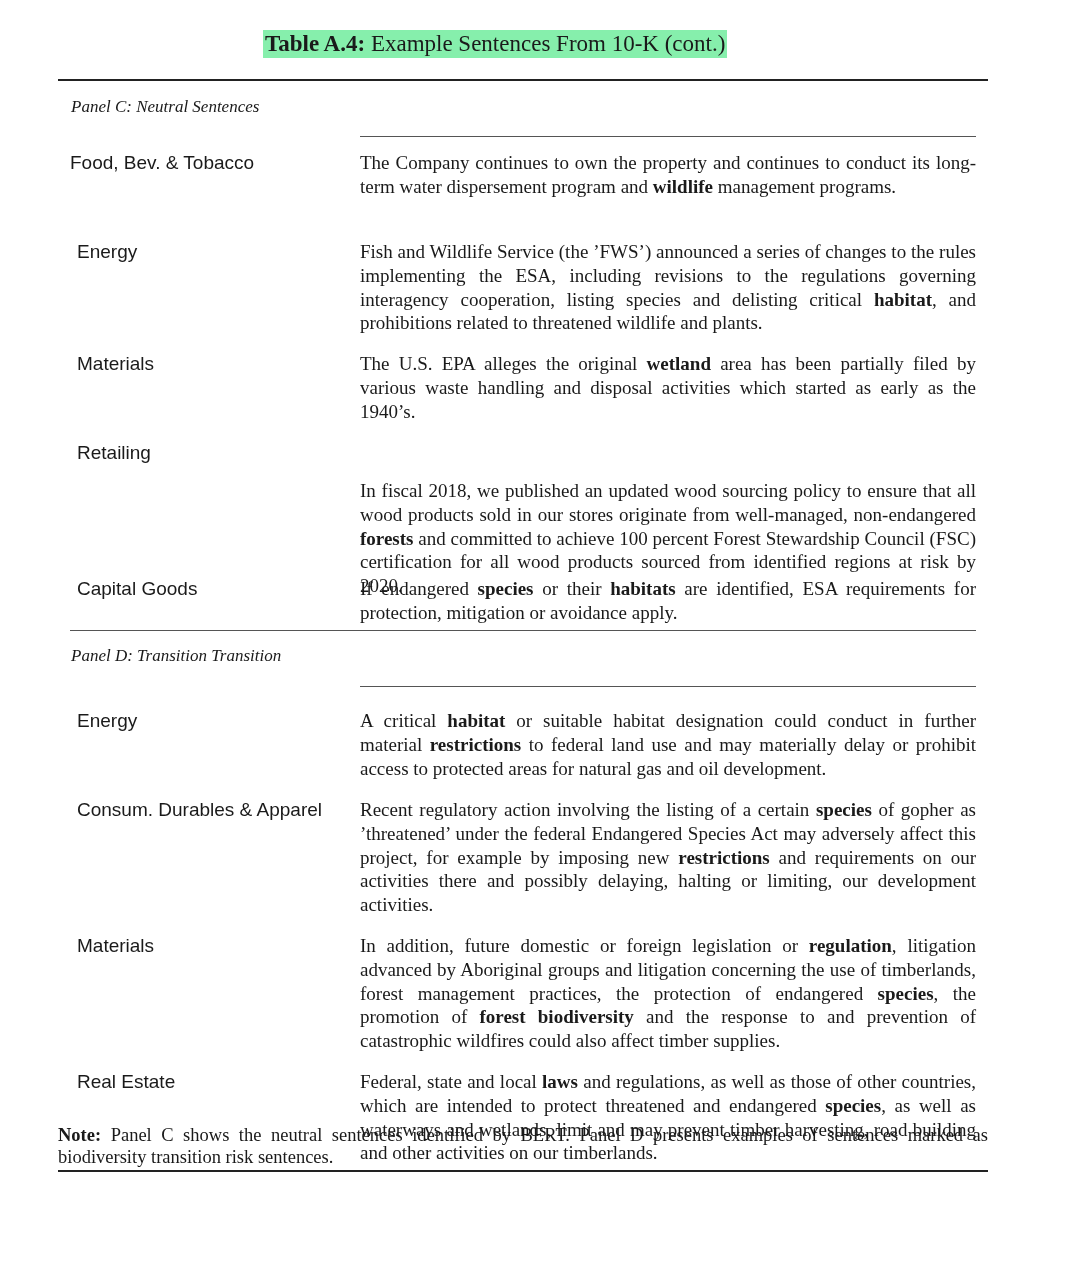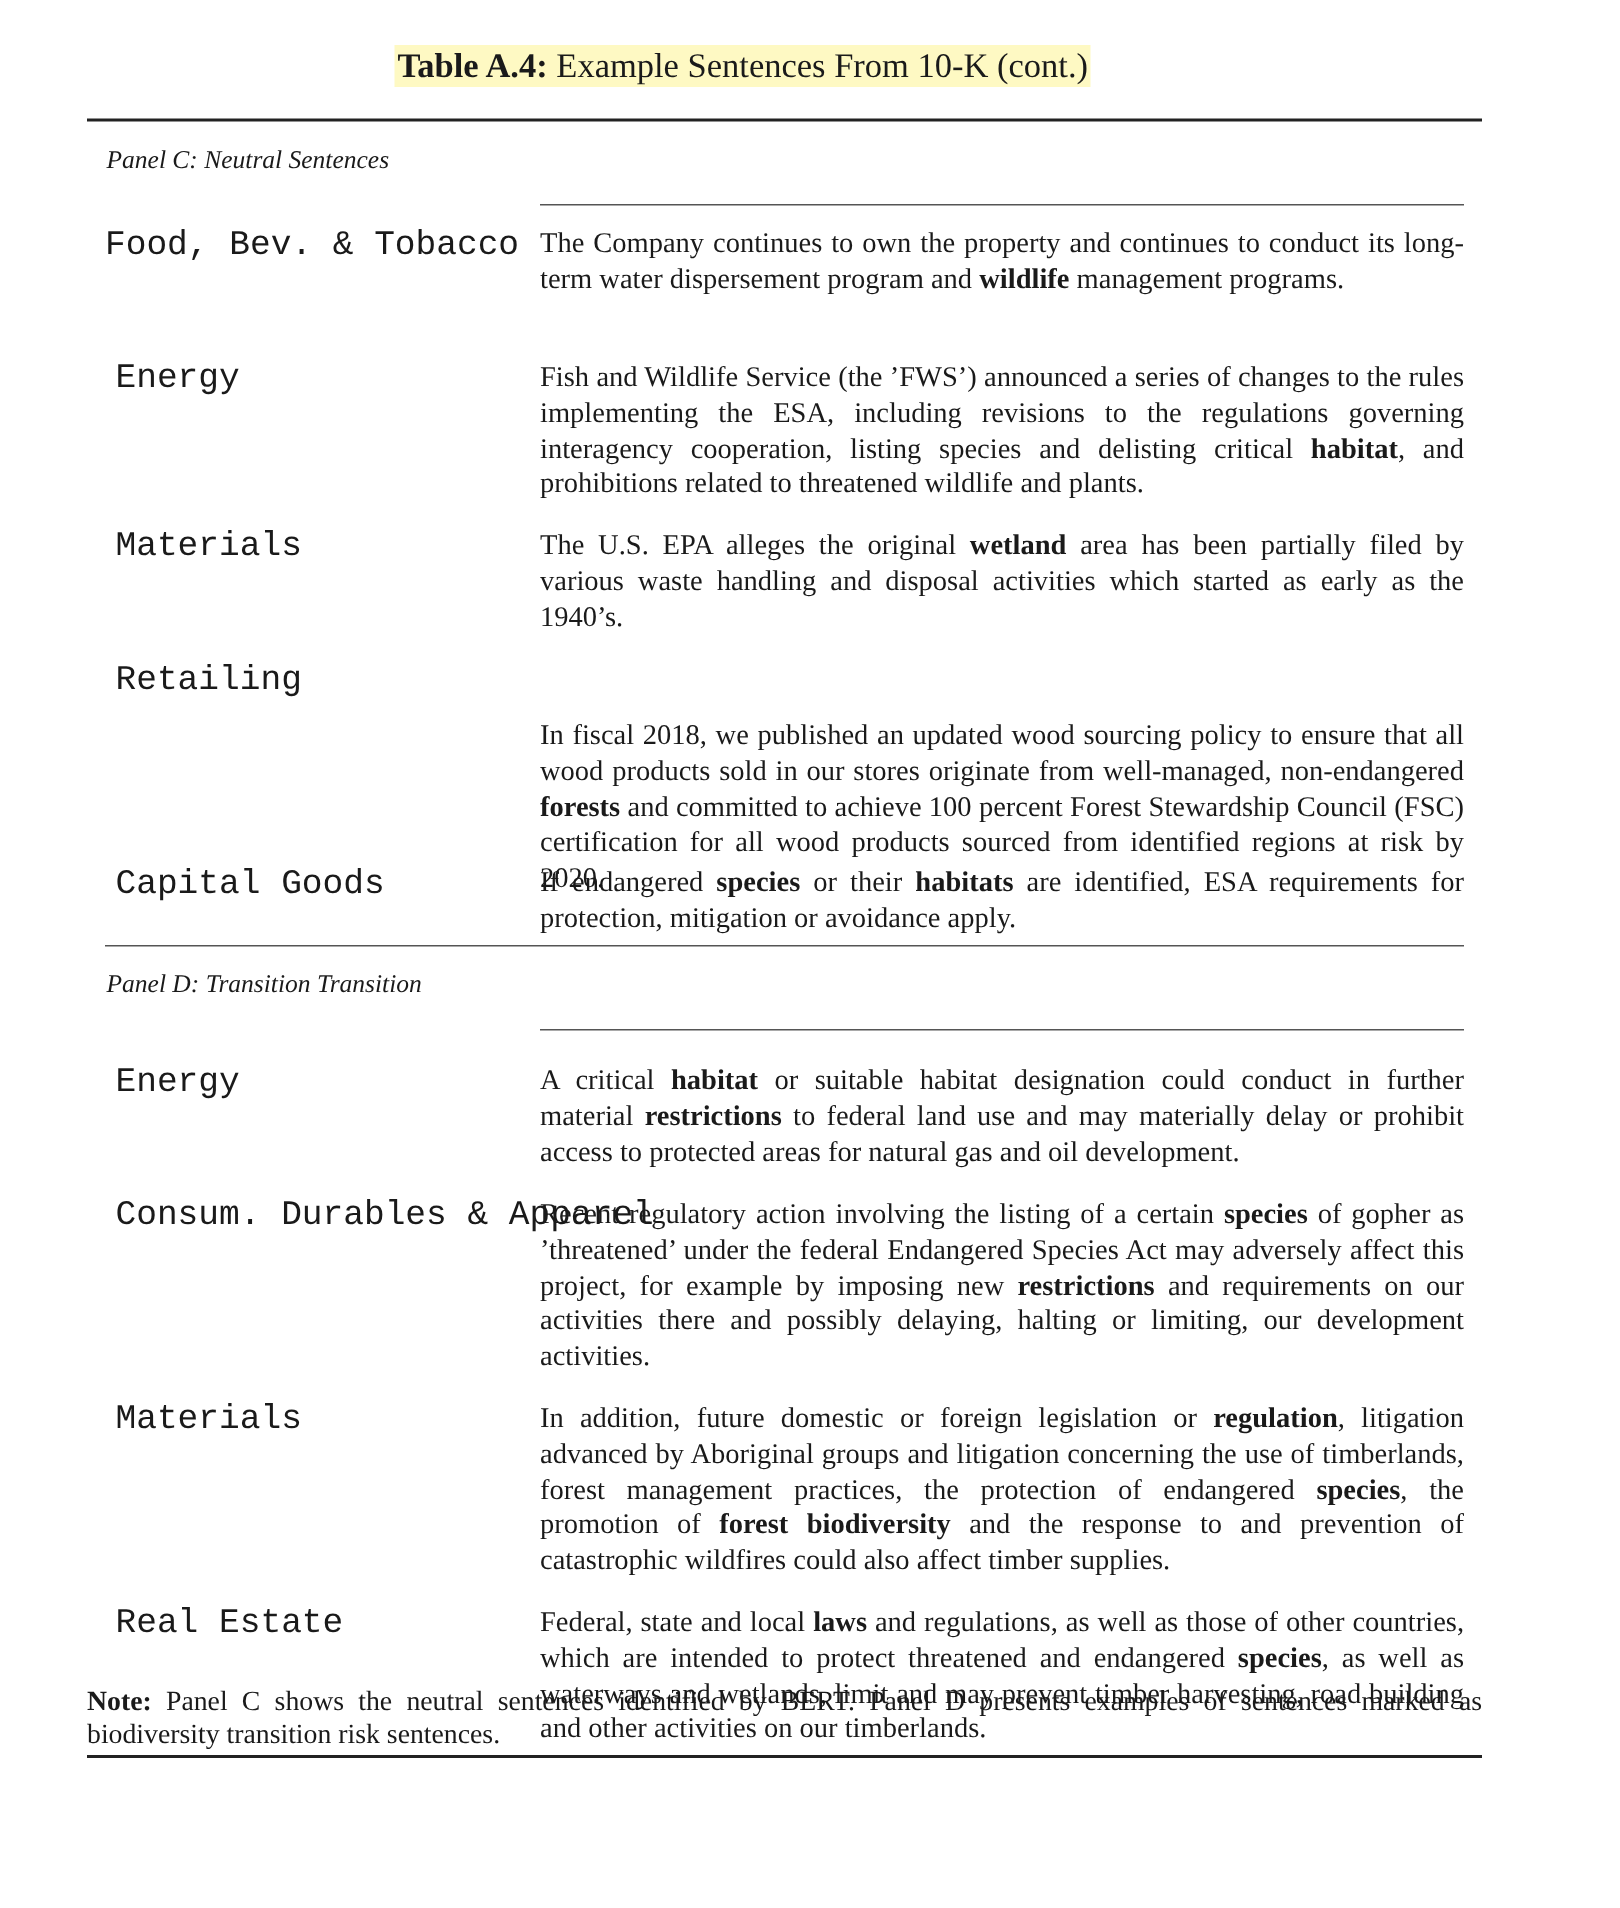--- a/index.html
+++ b/index.html
@@ -4,32 +4,32 @@
 <style>
   html, body { margin: 0; padding: 0; background: #ffffff; }
   body {
     width: 1080px; height: 1272px; position: relative; overflow: hidden;
     font-family: "DejaVu Serif", "Liberation Serif", serif;
     color: #1a1a1a;
   }
   .title {
     position: absolute; top: 30px; left: 263px;
     font-family: "Liberation Serif", serif; font-size: 23px; line-height: 28px;
-    background: #fef9c3; padding: 0 2px;
+    background: #86efac; padding: 0 2px;
   }
   .title b { font-weight: bold; }
   .rule { position: absolute; background: #222; }
   .rule.thick { height: 2px; left: 58px; width: 930px; }
   .rule.thin { height: 1px; background: #555; }
   .panel-label {
     position: absolute; left: 71px; font-family: "Liberation Serif", serif;
     font-style: italic; font-size: 17px; line-height: 22px;
   }
   .row-label {
-    position: absolute; font-family: Liberation Mono, monospace; font-size: 23px; line-height: 24px;
+    position: absolute; font-family: Liberation Sans, sans-serif; font-size: 19px; line-height: 24px;
   }
   .row-text {
     position: absolute; left: 360px; width: 616px;
     font-family: Liberation Serif, serif; font-size: 19px; line-height: 23.8px;
     text-align: justify; hyphens: manual;
   }
   .row-text b { font-weight: bold; }
   .note {
     position: absolute; left: 58px; top: 1124px; width: 930px;
     font-family: "Liberation Serif", serif; font-size: 18.5px; line-height: 22px;

